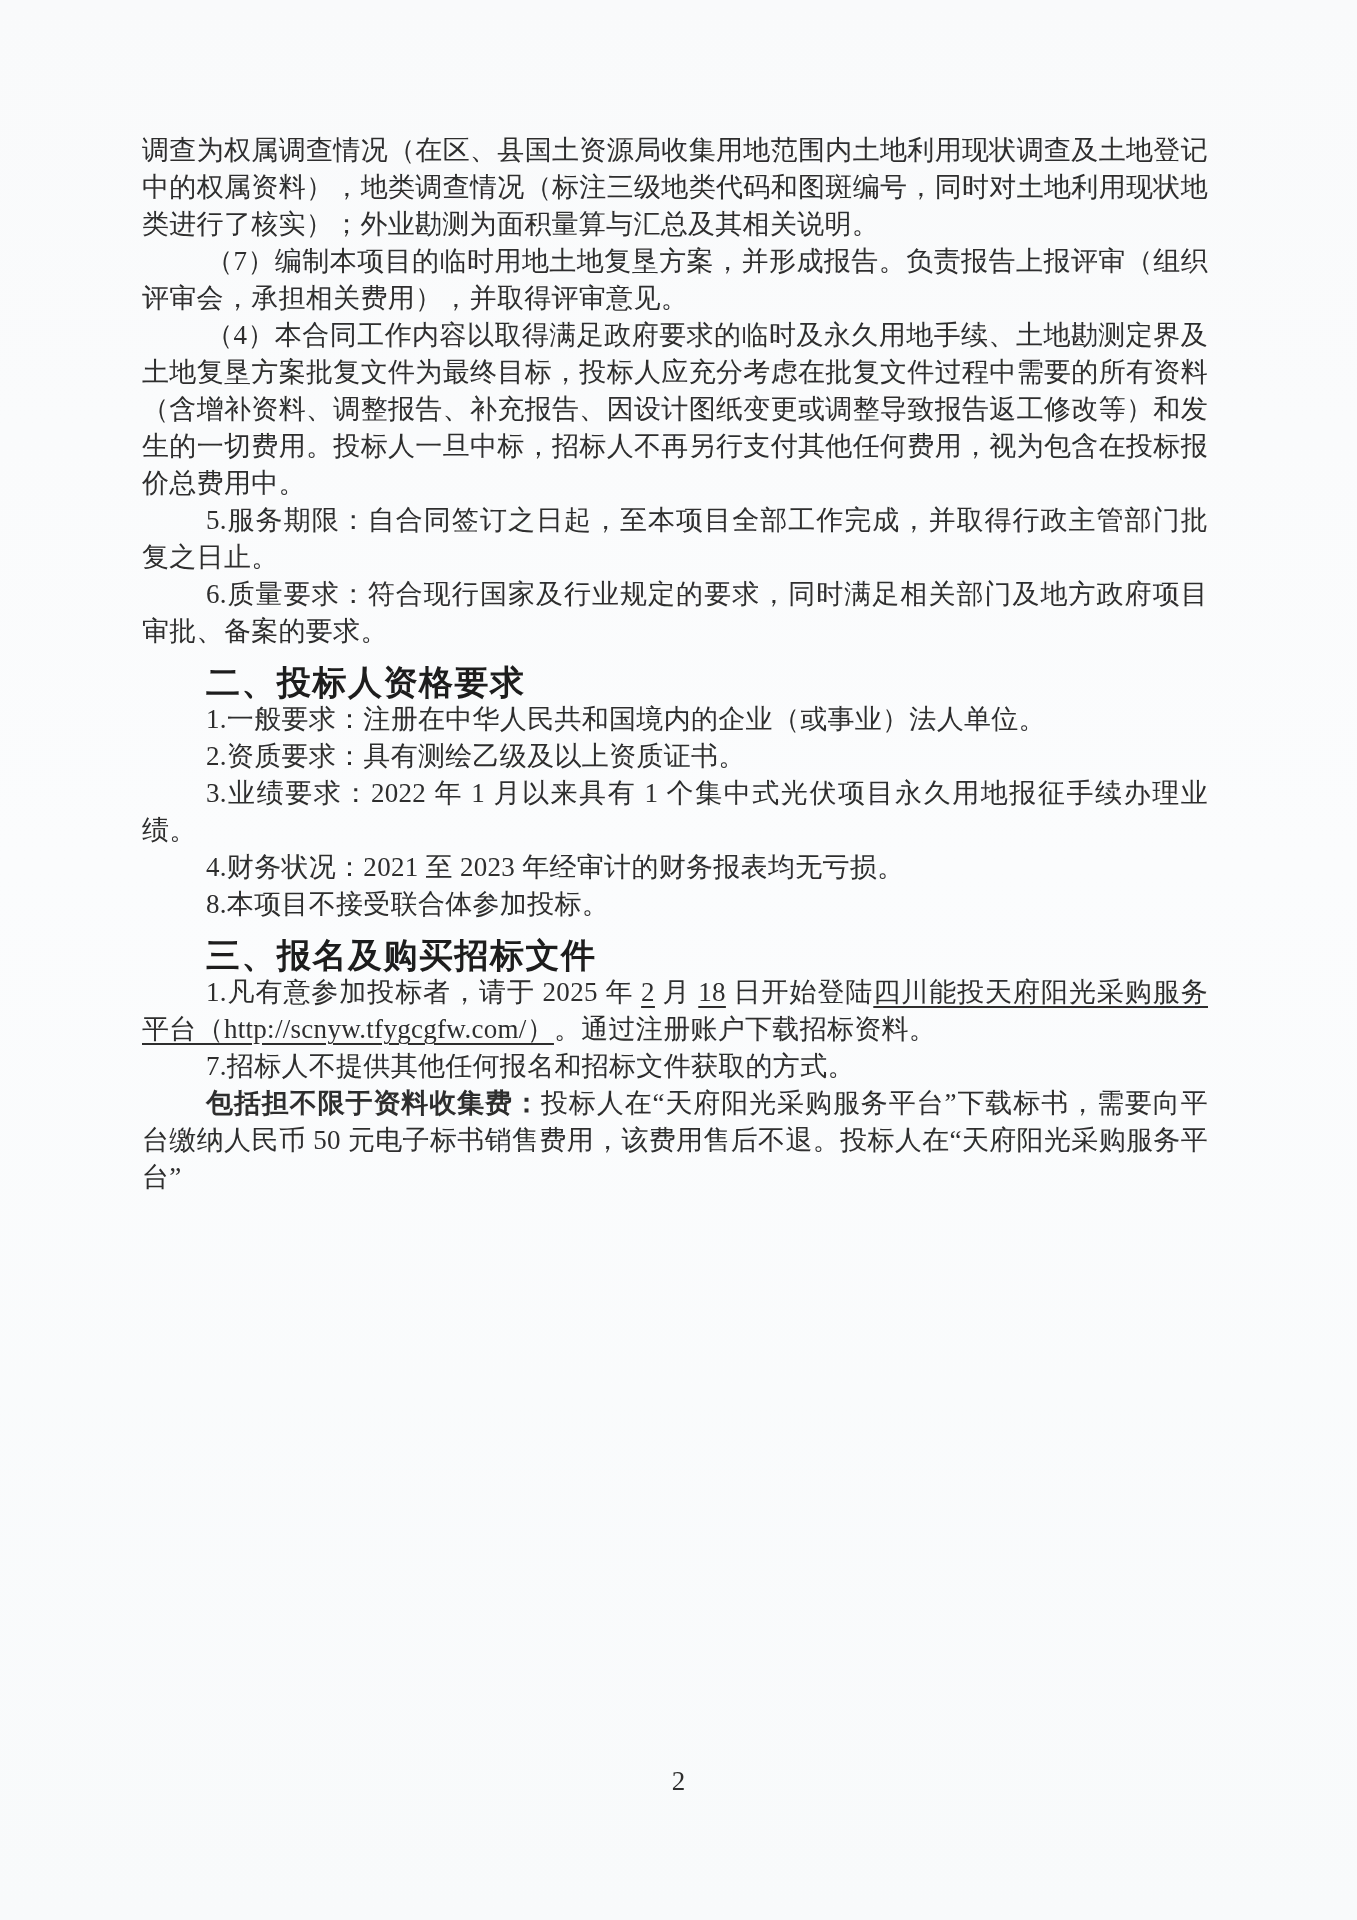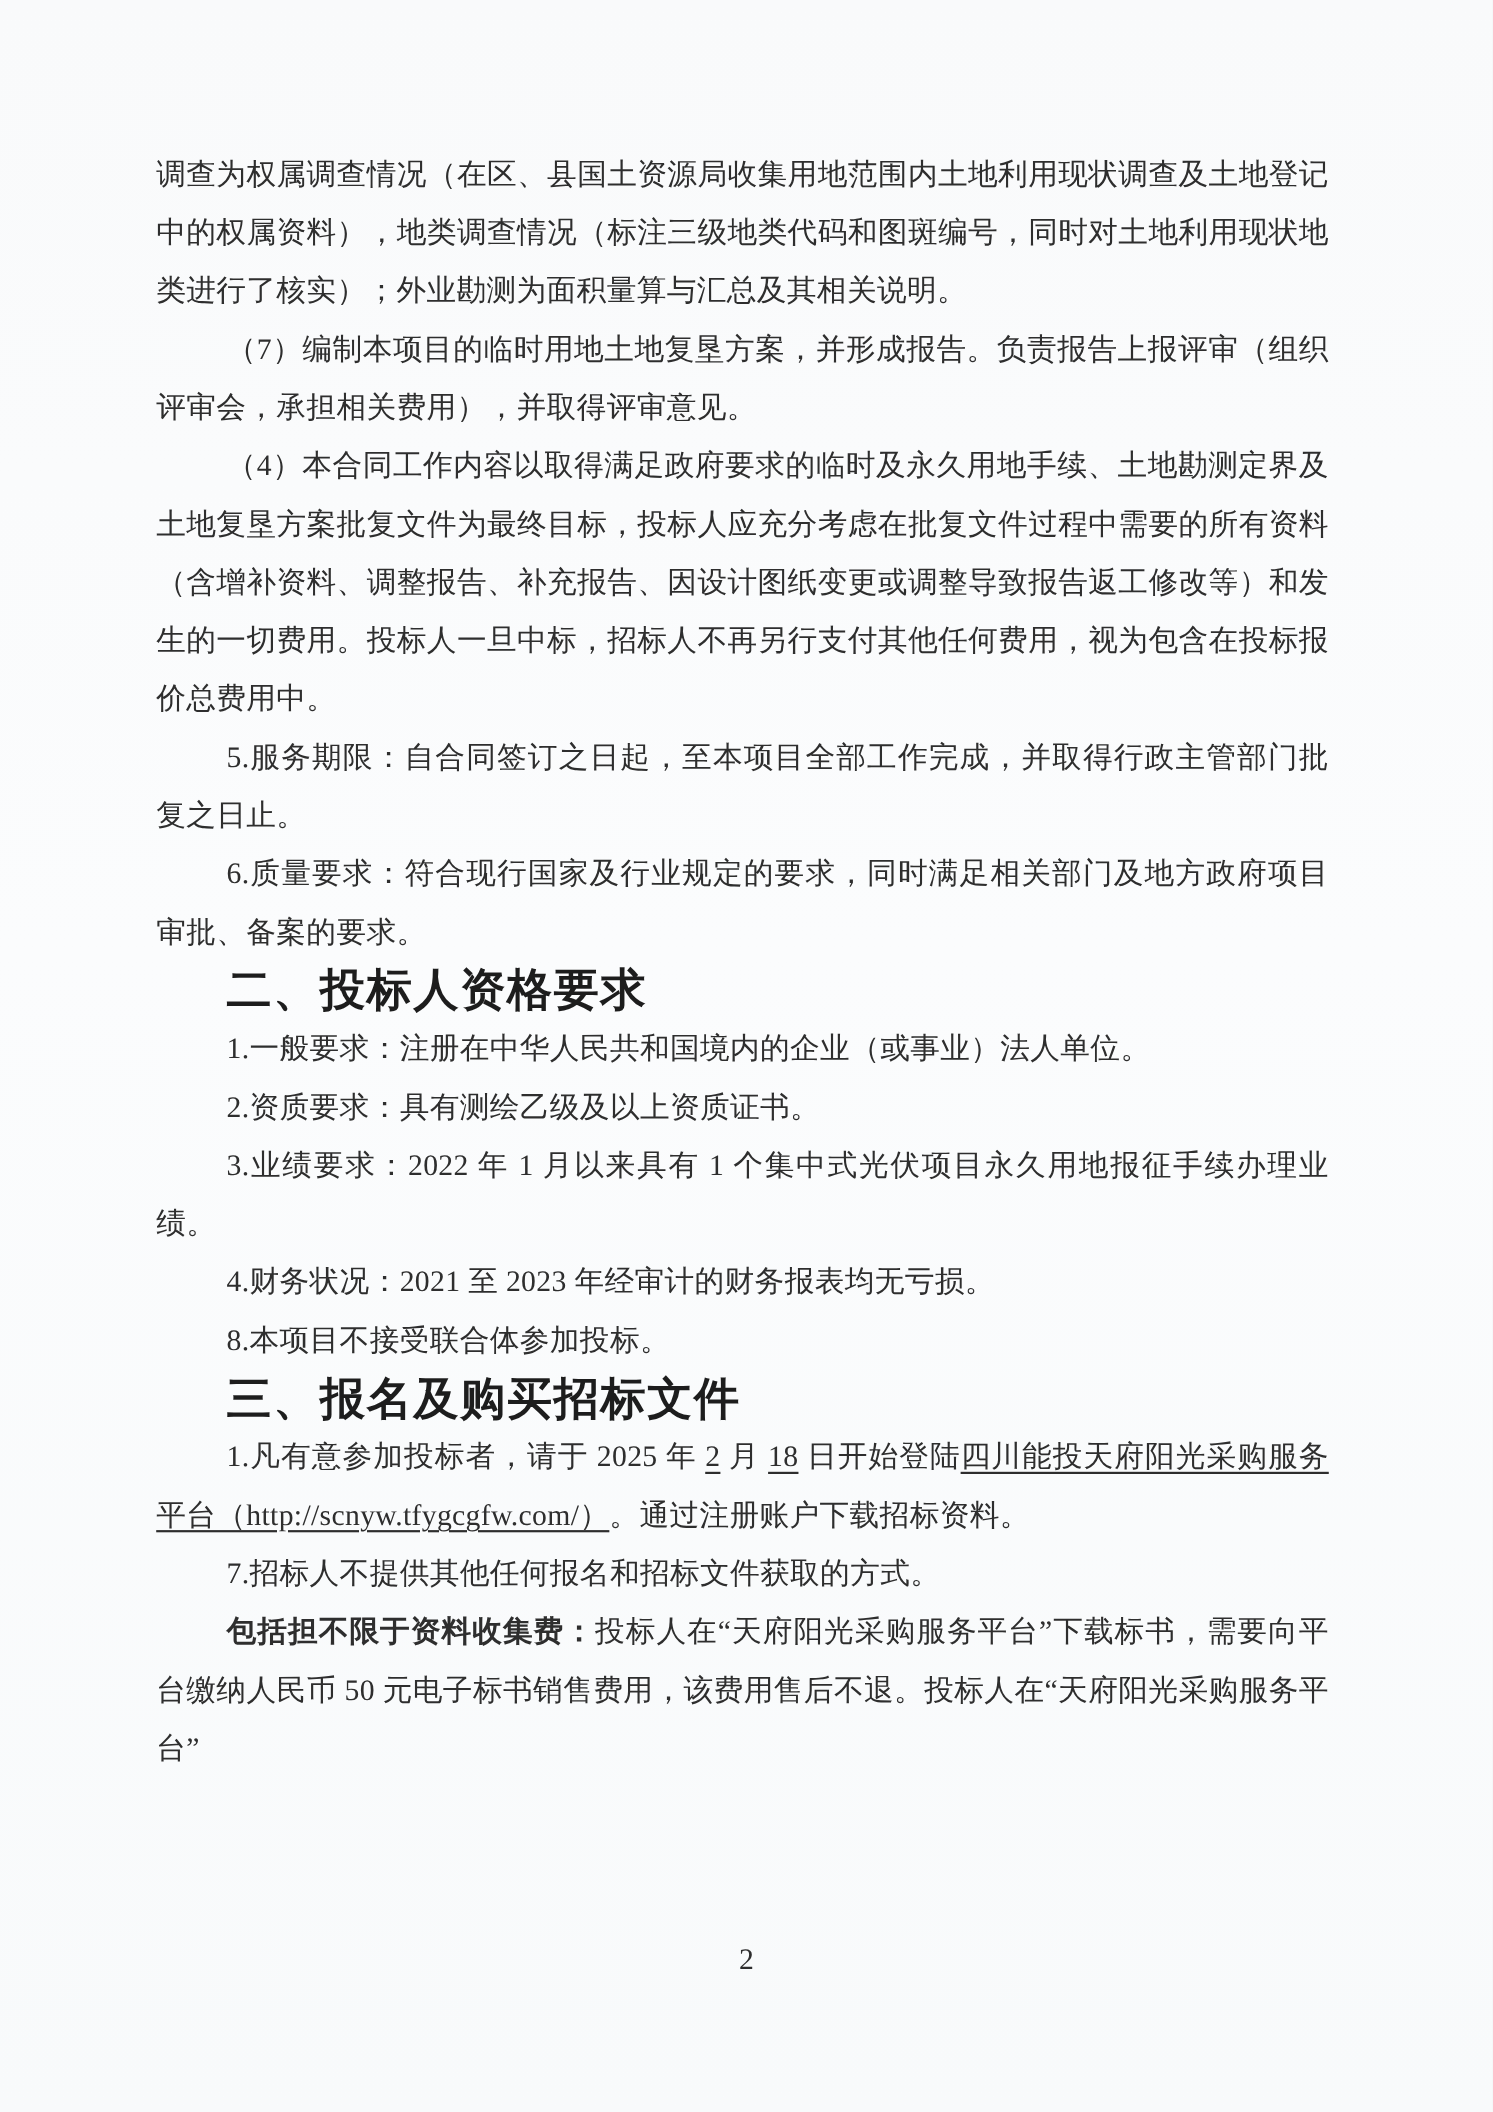--- a/index.html
+++ b/index.html
@@ -14,31 +14,32 @@
     overflow:hidden;
   }
   .content {
     position:absolute;
     left:142px; top:132px;
     width:1066px;
   }
   .content p {
     margin:0;
     font-size:27px;
-    line-height:53px;
+    line-height:37px;
     text-align:justify;
     letter-spacing:0.3px;
     word-break:break-word;
   }
   .content p.indent { text-indent:64px; }
   .content p.heading {
-    font-size:41px;
+    font-size:34px;
     font-weight:bold;
     color:#1d1d1d;
     letter-spacing:1.5px;
+    margin-top:14px;
   }
   .b { font-weight:bold; }
   .u { text-decoration:underline; text-underline-offset:5px; text-decoration-thickness:1.5px; }
   .footer {
     position:absolute;
     left:0; top:1766px;
     width:100%;
     text-align:center;
     font-size:27px;
     color:#2e2e2e;

